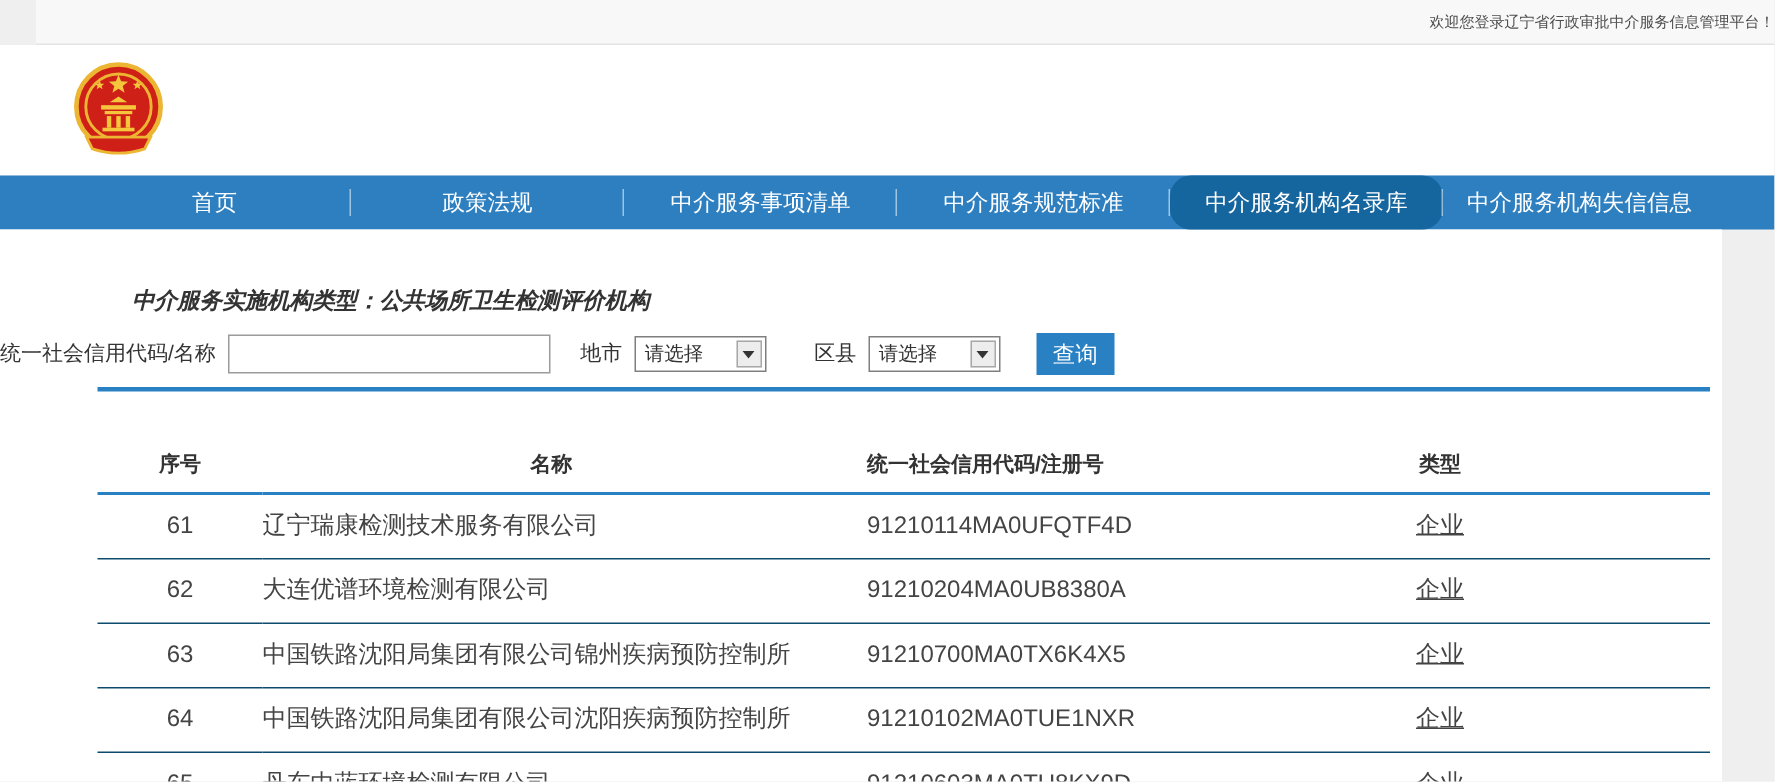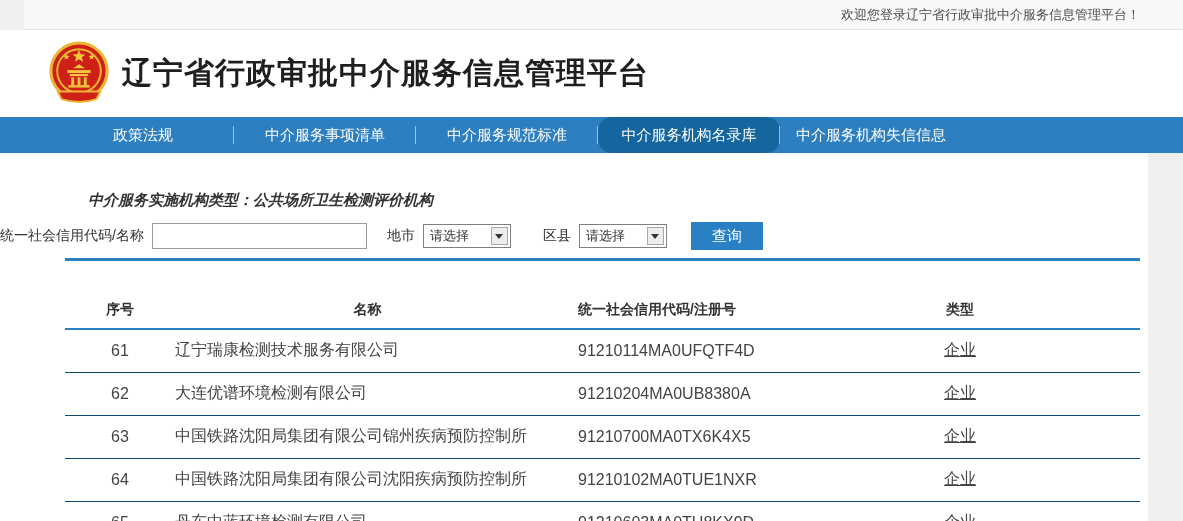--- a/index.html
+++ b/index.html
@@ -1,22 +1,22 @@
 <!DOCTYPE html>
 <html><head>
 <meta charset="utf-8">
 <style>
   * { margin:0; padding:0; box-sizing:border-box; }
   html,body { width:1183px; height:521px; overflow:hidden;
     font-family:"Liberation Sans","DejaVu Sans",sans-serif; background:#efefef; }
 
   
   .topbar { height:30px; background:#f8f8f8; border-bottom:1px solid #e3e3e3;
-    display:flex; align-items:center; justify-content:flex-end; padding-right:43px;
-    font-size:13px; color:#4d4d4d;margin-left:24px; }
+    display:flex; align-items:center; justify-content:flex-end; 
+    font-size:10px; color:#4d4d4d;margin-left:24px; }
 
   
   .header { height:87px; background:#ffffff; display:flex; align-items:center; padding-left:48px; }
   .logo { width:62px; height:66px; display:inline-block; flex:0 0 auto; }
   .site-title { font-size:30px; font-weight:bold; color:#1f1f1f; margin-left:12px; letter-spacing:1px; }
 
   
   .nav { height:36px; background:#2d7fc0; display:flex; align-items:stretch; padding-left:52px; }
   .nav-item { width:182px; display:flex; align-items:center; justify-content:center;
     color:#ffffff; font-size:15px; text-decoration:none; position:relative; cursor:pointer; }
@@ -35,21 +35,21 @@
     background:#ffffff; font-size:14px; padding:0 6px; outline:none; }
   .lbl-city { margin-left:20px; }
   .sel { margin-left:8px; width:88px; height:24px; border:1px solid #7f7f7f; background:#ffffff;
     display:flex; align-items:center; cursor:pointer; }
   .sel-value { flex:1; font-size:13px; color:#333333; padding-left:6px; }
   .sel-btn { width:17px; height:18px; margin-right:2px; background:#ededed; border:1px solid #a8a8a8;
     display:flex; align-items:center; justify-content:center; }
   .sel-arrow { width:0; height:0; border-left:4px solid transparent; border-right:4px solid transparent;
     border-top:5px solid #333333; }
   .lbl-county { margin-left:32px; }
-  .query-btn { margin-left:24px; width:72px; height:28px; background:#2981c4; color:#ffffff;
+  .query-btn { margin-left:24px; width:52px; height:28px; background:#2981c4; color:#ffffff;
     border:none; font-size:15px; cursor:pointer; font-family:inherit; }
 
   .blue-sep { margin:8px 0 0 65px; width:1075px; height:3px; background:#2981c4; }
 
   table.listing { margin:30px 0 0 65px; width:1075px; border-collapse:collapse; table-layout:fixed; }
   .listing th { height:38px; font-size:14px; font-weight:bold; color:#333333;
     border-bottom:2px solid #2981c4; text-align:center; }
   .listing th.col-code { text-align:left; padding-left:18px; }
   .listing td { height:43px; font-size:16px; color:#444444; border-bottom:1px solid #0c4a6e; }
   .td-no { text-align:center; }
@@ -76,24 +76,24 @@
       <rect x="20" y="30" width="24" height="3" fill="#f5c63c"></rect>
       <rect x="22.5" y="34" width="19" height="2.2" fill="#f5c63c"></rect>
       <rect x="24" y="37.5" width="3" height="8" fill="#f5c63c"></rect>
       <rect x="30.5" y="37.5" width="3" height="8" fill="#f5c63c"></rect>
       <rect x="37" y="37.5" width="3" height="8" fill="#f5c63c"></rect>
       <rect x="21" y="45.5" width="22" height="2.5" fill="#f5c63c"></rect>
       <polygon points="32,24 26,28 38,28" fill="#f5c63c"></polygon>
       <path d="M10 52 L54 52 L50 60 Q32 66 14 60 Z" fill="#cf2018" stroke="#edb632" stroke-width="2"></path>
     </svg>
   </span>
-  <h1 class="site-title">辽宁省行政审批中介服务信息管理平台</h1>
 </div>
 
 <nav class="nav">
+  <a class="nav-item">首页</a>
   <a class="nav-item">政策法规</a>
   <a class="nav-item">中介服务事项清单</a>
   <a class="nav-item">中介服务规范标准</a>
   <a class="nav-item active">中介服务机构名录库</a>
   <a class="nav-item">中介服务机构失信信息</a>
 </nav>
 
 <div class="page">
   <div class="page-title">中介服务实施机构类型：公共场所卫生检测评价机构</div>
 

